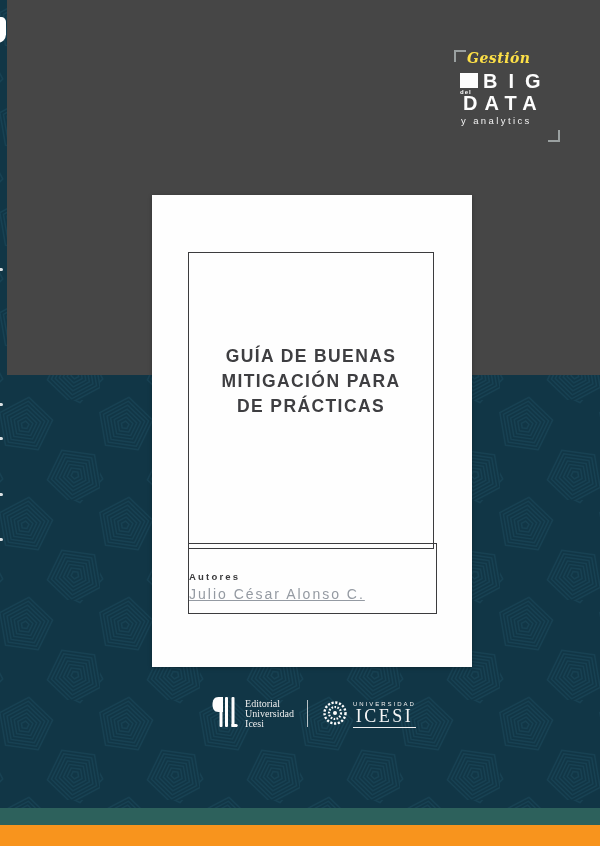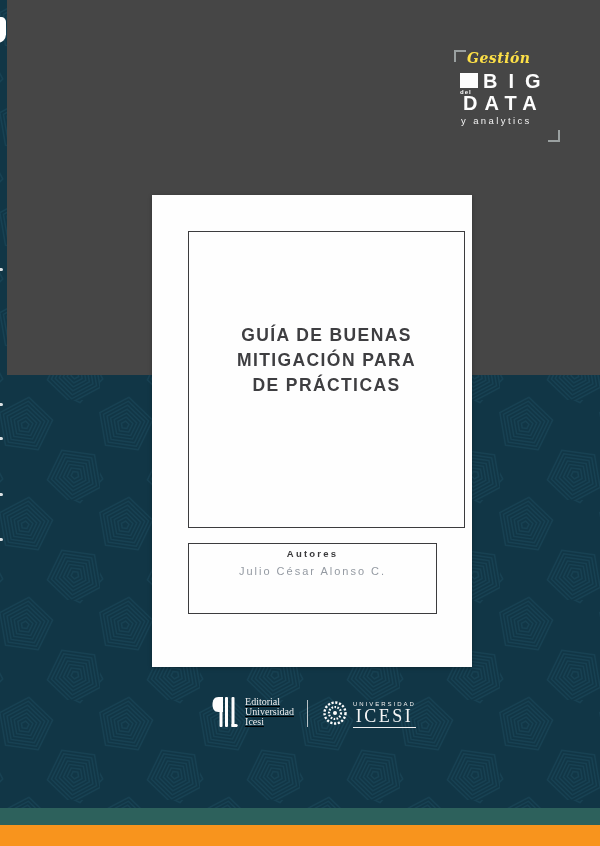--- a/index.html
+++ b/index.html
@@ -20,31 +20,31 @@
   .bracket.br{left:98px;top:84px;border-right-width:2px;border-bottom-width:2px;}
   .gestion{position:absolute;left:17px;top:4px;font-family:"DejaVu Serif",serif;font-style:italic;font-weight:bold;font-size:14px;color:#fde047;letter-spacing:.5px;}
   .delsq{position:absolute;left:10px;top:27px;width:18px;height:15px;background:#fdfdfd;}
   .del{position:absolute;left:10px;top:43px;font-size:6px;font-weight:bold;letter-spacing:1px;}
   .big{position:absolute;left:33px;top:24px;font-size:20px;font-weight:bold;letter-spacing:11px;}
   .data{position:absolute;left:13px;top:46px;font-size:20px;font-weight:bold;letter-spacing:7px;}
   .tagline{position:absolute;left:11px;top:69px;font-size:9.5px;letter-spacing:2.4px;color:#f2f2f2;}
 
   
   .page{position:absolute;left:152px;top:195px;width:320px;height:472px;background:#fefefe;box-shadow:0 1px 4px rgba(0,0,0,.3);}
-  .title-box{position:absolute;left:36px;top:36px;width:277px;height:297px;border:1px solid #3c3c3e;box-sizing:border-box;
+  .title-box{position:absolute;left:36px;top:57px;width:246px;height:297px;border:1px solid #3c3c3e;box-sizing:border-box;
     display:flex;align-items:center;justify-content:center;padding-bottom:38px;}
   .title{text-align:center;font-size:17.5px;font-weight:bold;letter-spacing:1.4px;line-height:25px;color:#3e3e41;}
   .authors-box{position:absolute;left:36px;top:348px;width:249px;height:71px;border:1px solid #3c3c3e;box-sizing:border-box;
-    text-align:center;padding-top:4px;}
+    text-align:left;padding-top:27px;}
   .authors-heading{font-size:9.5px;font-weight:bold;letter-spacing:2.2px;color:#3a3a3c;margin-bottom:5px;}
-  .author{font-size:11px;letter-spacing:2px;color:#949aa2;line-height:15.5px;}
+  .author{font-size:14px;letter-spacing:2px;color:#949aa2;line-height:15.5px;text-decoration:underline;}
 
   
   .publishers{position:absolute;left:0;top:697px;width:600px;display:flex;justify-content:center;align-items:center;transform:translateX(14px);}
-  .editorial{display:flex;align-items:flex-start;gap:7px;text-decoration:underline;}
+  .editorial{display:flex;align-items:flex-end;gap:7px;}
   .editorial-text{font-family:"Liberation Serif",serif;font-size:10px;line-height:10px;color:#efefef;}
   .logo-divider{width:1px;height:27px;background:rgba(240,240,240,.75);margin:0 13px;}
   .university{display:flex;align-items:flex-start;gap:4px;}
   .uni-text{display:inline-block;text-align:center;}
   .uni-top{font-size:6px;letter-spacing:2px;color:#efefef;margin-top:2px;}
   .uni-name{font-family:"Liberation Serif",serif;font-size:18px;letter-spacing:2.5px;color:#f5f5f5;border-bottom:1.5px solid #efefef;padding-bottom:2px;line-height:18px;}
 
   .teal-bar{position:absolute;left:0;top:808px;width:600px;height:17px;background:#2d615c;}
   .orange-bar{position:absolute;left:0;top:825px;width:600px;height:21px;background:#f8941d;}
 </style>

